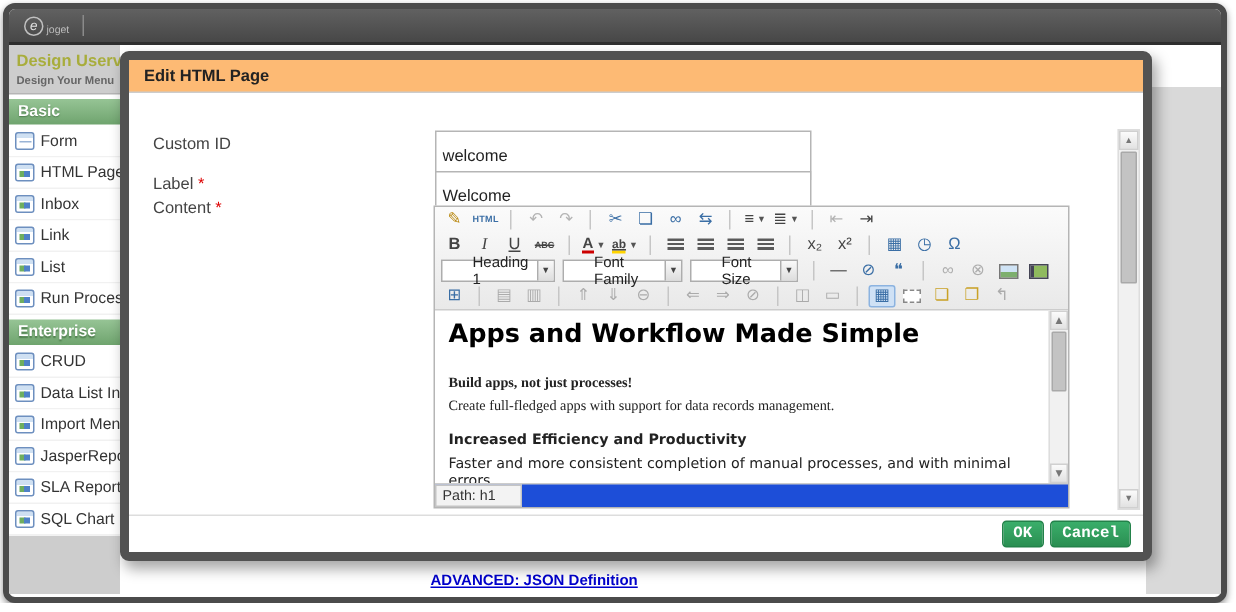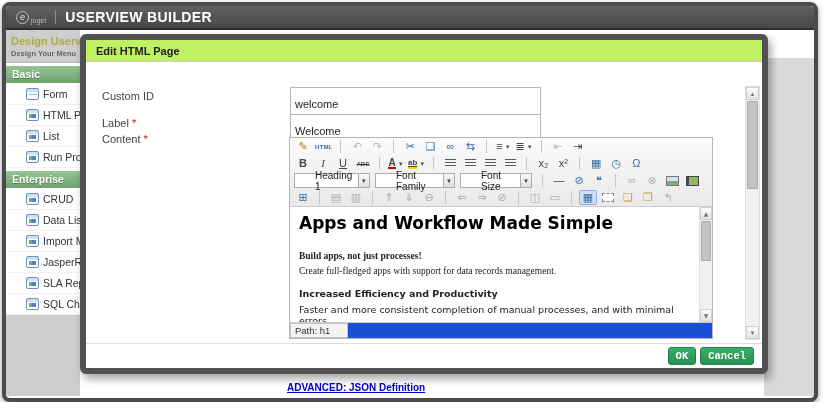--- a/index.html
+++ b/index.html
@@ -19,36 +19,36 @@
   .content { position:relative; height:366px; background:#fff; overflow:hidden; }
   .right-gray { position:absolute; left:758px; top:28px; right:0; bottom:0; background:#d9d9d9; }
   
   .sidebar { position:absolute; left:0; top:0; width:74px; height:100%; background:#cdcdcd; overflow:hidden; }
   .sb-title { color:#a8ad3c; font-weight:bold; font-size:11px; line-height:13px; padding:5px 0 0 5px;
               white-space:nowrap; overflow:hidden; }
   .sb-sub { color:#666; font-size:7.5px; font-weight:bold; padding:1px 0 4px 5px; white-space:nowrap; overflow:hidden; }
   .sb-menu { background:#fff; border-top:1px solid #b5b5b5; }
   .sec-head { background:linear-gradient(#96c495,#6fa46e); color:#fff; font-weight:bold; font-size:10.5px;
               height:17px; line-height:17px; padding-left:6px; text-shadow:0 1px 1px #4c7a4b; margin:3px 0 1px; }
-  .sb-item { height:21px; display:flex; align-items:center; gap:4px; padding-left:20px; background:#fff;
+  .sb-item { height:21px; display:flex; align-items:center; gap:4px; padding-left:4px; background:#fff;
              font-size:10.5px; color:#333; border-bottom:1px solid #f1f1f1; white-space:nowrap; overflow:hidden; }
   .mini-icon { position:relative; width:13px; height:12px; border:1px solid #6d8fbf; border-radius:2px;
                background:linear-gradient(#cfe0f2 0 3px,#fff 3px); flex:none; }
   .mini-icon::before { content:""; position:absolute; left:2px; bottom:2px; width:4px; height:4px; background:#6fae5f; }
   .mini-icon::after  { content:""; position:absolute; right:2px; bottom:2px; width:4px; height:4px; background:#4f81c7; }
   .mini-icon.form::before { width:8px; height:1px; background:#9ab4d6; bottom:4px; }
   .mini-icon.form::after { display:none; }
   
   .adv { position:absolute; left:281px; top:352px; font-size:10px; font-weight:bold; color:#0000cc; text-decoration:underline; }
   
   .dialog { position:absolute; left:74px; top:4px; width:688px; height:340px; background:#fff;
             border:6px solid #525252; border-radius:6px; box-shadow:3px 5px 9px rgba(0,0,0,.35);
             display:flex; flex-direction:column; }
   .dlg-title { flex:none; height:22px; line-height:22px; padding-left:10px; font-size:11px; font-weight:bold;
-               color:#222; border-bottom:1px solid #ccc; background:#bef264; }
+               color:#222; border-bottom:1px solid #ccc; background:#fdba74; }
   .dlg-body { position:relative; flex:1; }
   .dlg-footer { flex:none; height:25px; border-top:1px solid #ddd; display:flex; justify-content:flex-end;
                 align-items:center; gap:4px; padding-right:8px; }
   .btn { background:linear-gradient(#3aae6a,#2a8f52); border:1px solid #23824a; color:#fff; font-size:10.5px;
          font-weight:bold; padding:2px 7px; border-radius:3px; font-family:Liberation Mono, monospace; }
   .fld-label { position:absolute; left:16px; font-size:11px; color:#444; }
   .lb1{ top:28px; } .lb2{ top:55px; } .lb3{ top:71px; }
   .req { color:#d00; margin-left:3px; }
   .txt { position:absolute; left:204px; width:251px; height:33px; border:1px solid #b5b5b5; font-size:11px;
          padding:1px 4px; color:#222; font-family:inherit; }
@@ -102,39 +102,46 @@
 </style>
 </head>
 <body>
 
 <div class="screen">
 
   <div class="topbar">
     <span class="logo-circle">e</span>
     <span class="logo-text">joget</span>
     <span class="top-divider"></span>
-    <span class="app-title">USERVIEW BUILDER</span>
   </div>
 
   <div class="content">
 
     <div class="right-gray"></div>
 
     <div class="sidebar">
       <div class="sb-title">Design Userview</div>
       <div class="sb-sub">Design Your Menu</div>
       <div class="sb-menu">
           <div class="sec-head">Basic</div>
           <div class="sb-item">
             <span class="mini-icon form"></span>
             <span>Form</span>
           </div>
           <div class="sb-item">
             <span class="mini-icon"></span>
             <span>HTML Page</span>
+          </div>
+          <div class="sb-item">
+            <span class="mini-icon"></span>
+            <span>Inbox</span>
+          </div>
+          <div class="sb-item">
+            <span class="mini-icon"></span>
+            <span>Link</span>
           </div>
           <div class="sb-item">
             <span class="mini-icon"></span>
             <span>List</span>
           </div>
           <div class="sb-item">
             <span class="mini-icon"></span>
             <span>Run Process</span>
           </div>
           <div class="sec-head">Enterprise</div>

